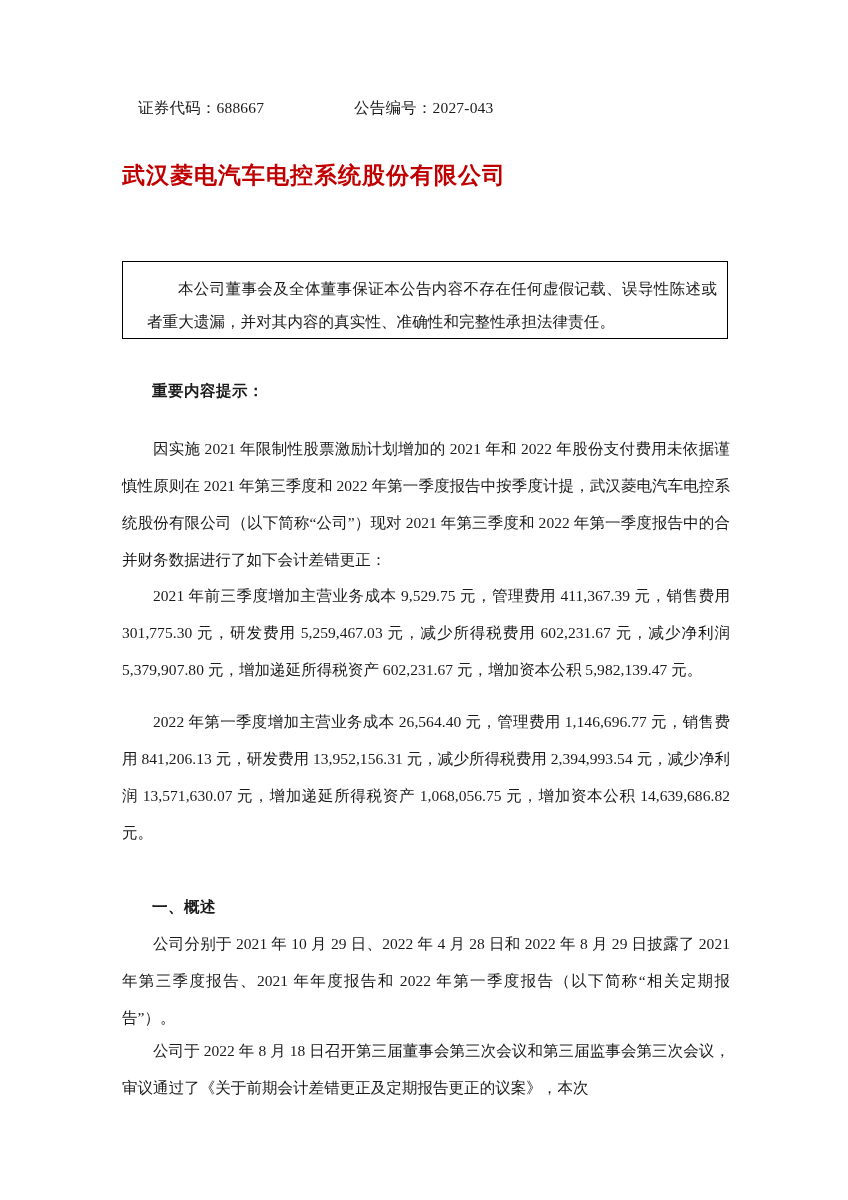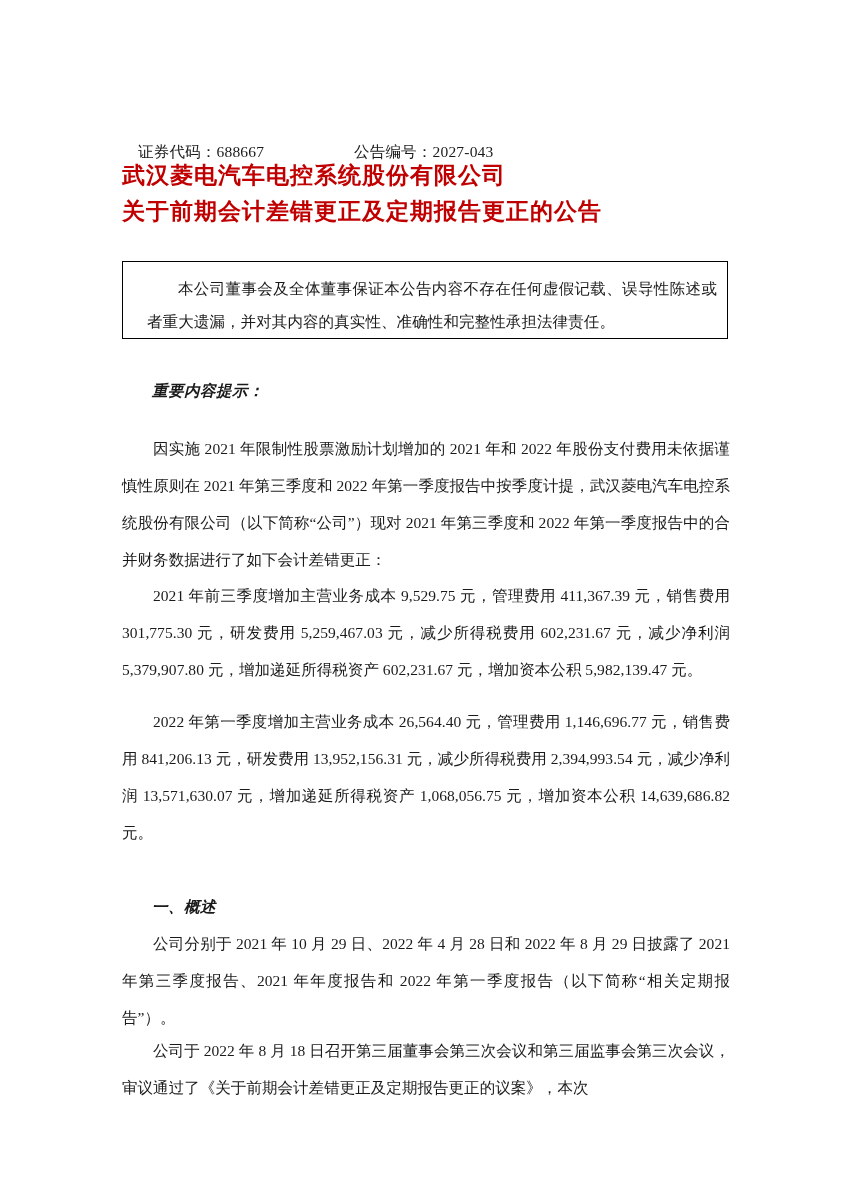--- a/index.html
+++ b/index.html
@@ -37,21 +37,21 @@
   .doc-header {
     position: absolute;
     left: 16px;
     top: 98px;
     width: 596px;
     display: flex;
     font-size: 15.5px;
     letter-spacing: 0.2px;
     white-space: nowrap;
   }
-  .doc-header .hdr-item { display: inline-block; margin-top: 44px; }
+  .doc-header .hdr-item { display: inline-block; }
   .doc-header .hdr-code  { width: 216px; }
   .doc-header .hdr-abbr  { width: 200px; }
   .doc-header .hdr-no    { width: 180px; }
   .hdr-label { }
   .hdr-value { font-family: "Liberation Serif", serif; }
 
   
   .title-block {
     position: absolute;
     left: 0;
@@ -86,21 +86,20 @@
     letter-spacing: 0.1px;
   }
 
   
   .section-head {
     position: absolute;
     left: 30px;
     font-weight: bold;
     font-size: 15.5px;
     letter-spacing: 0.5px;
-    font-style: italic;
   }
   #tips-head { top: 381px; }
   #overview-head { top: 897px; }
 
   .para {
     position: absolute;
     left: 0;
     width: 608px;
     font-size: 15.5px;
     line-height: 37px;
@@ -121,21 +120,20 @@
 <div class="page">
   <div class="content">
 
     <div class="doc-header">
       <span class="hdr-item hdr-code"><span class="hdr-label">证券代码：</span><span class="hdr-value">688667</span></span>
       <span class="hdr-item hdr-no"><span class="hdr-label">公告编号：</span><span class="hdr-value">2027-043</span></span>
     </div>
 
     <div class="title-block" style="color: rgb(192, 0, 0);">
       <span class="title-line">武汉菱电汽车电控系统股份有限公司</span>
-      <span class="title-line">关于前期会计差错更正及定期报告更正的公告</span>
     </div>
 
     <div class="disclaimer-box">
       <div class="disclaimer-text">本公司董事会及全体董事保证本公告内容不存在任何虚假记载、误导性陈述或者重大遗漏，并对其内容的真实性、准确性和完整性承担法律责任。</div>
     </div>
 
     <div class="section-head" id="tips-head">重要内容提示：</div>
 
     <div class="para" id="para-reason">因实施 2021 年限制性股票激励计划增加的 2021 年和 2022 年股份支付费用未依据谨慎性原则在 2021 年第三季度和 2022 年第一季度报告中按季度计提，武汉菱电汽车电控系统股份有限公司（以下简称“公司”）现对 2021 年第三季度和 2022 年第一季度报告中的合并财务数据进行了如下会计差错更正：</div>
 

